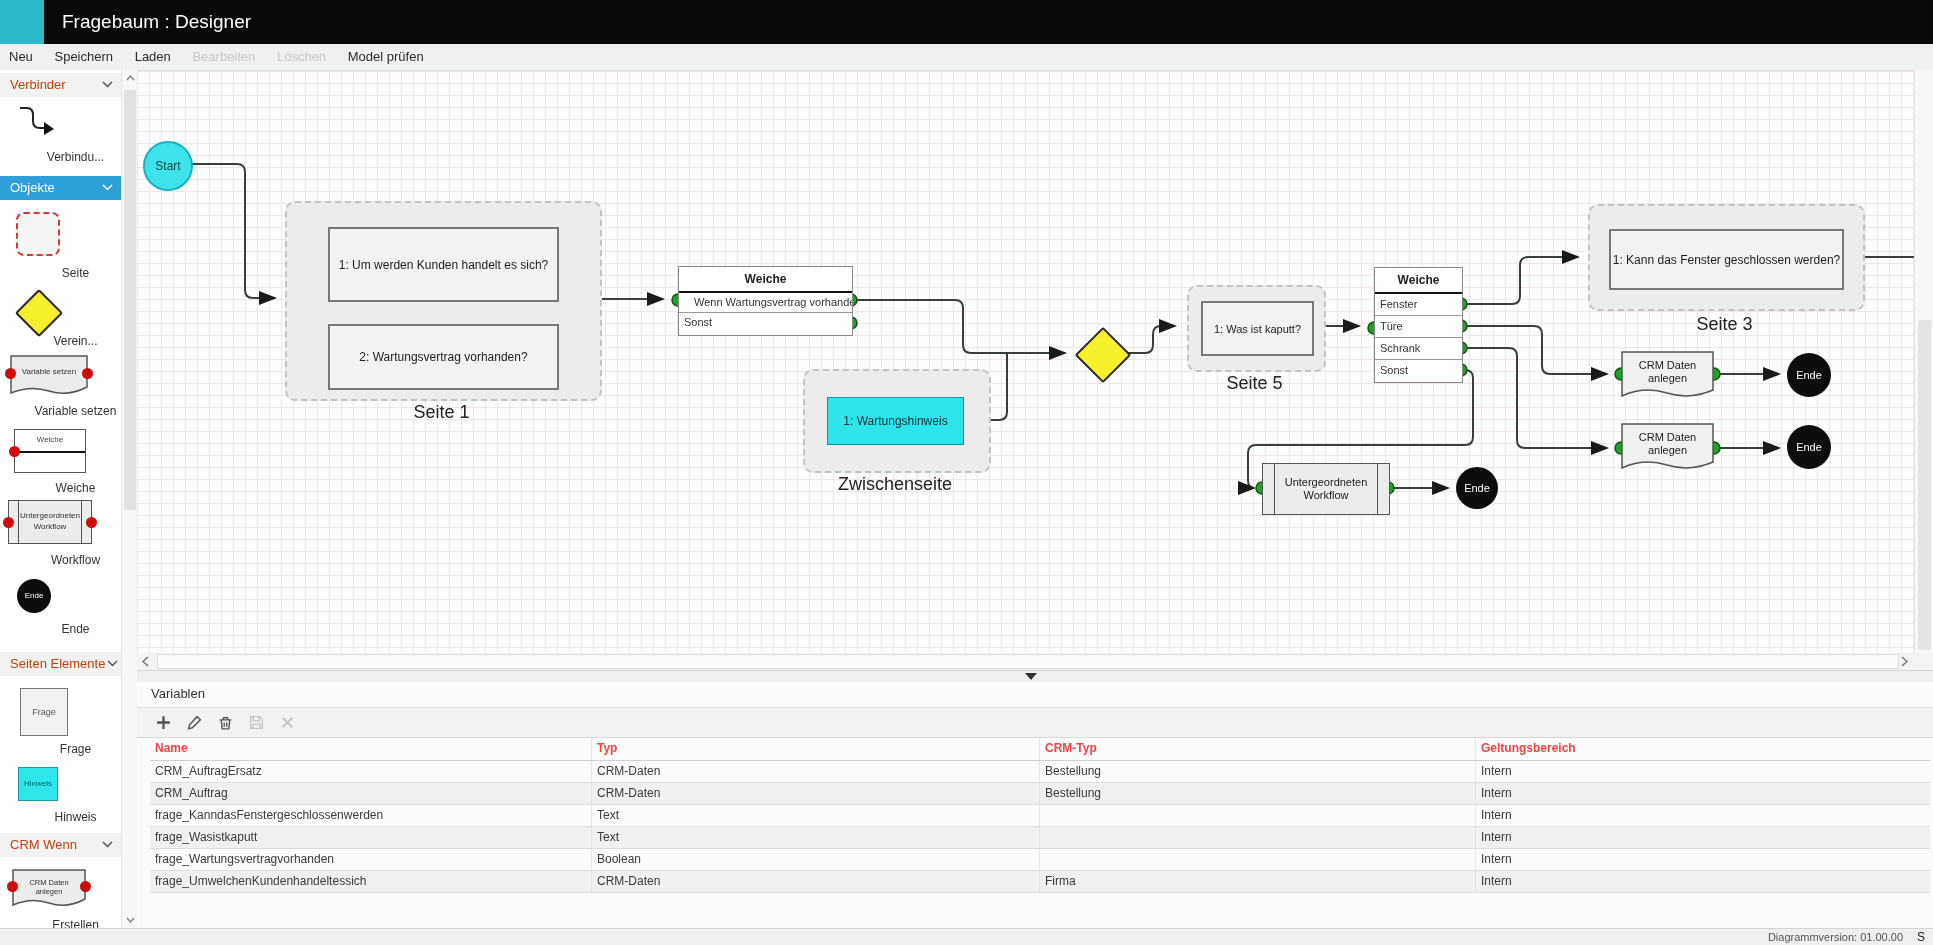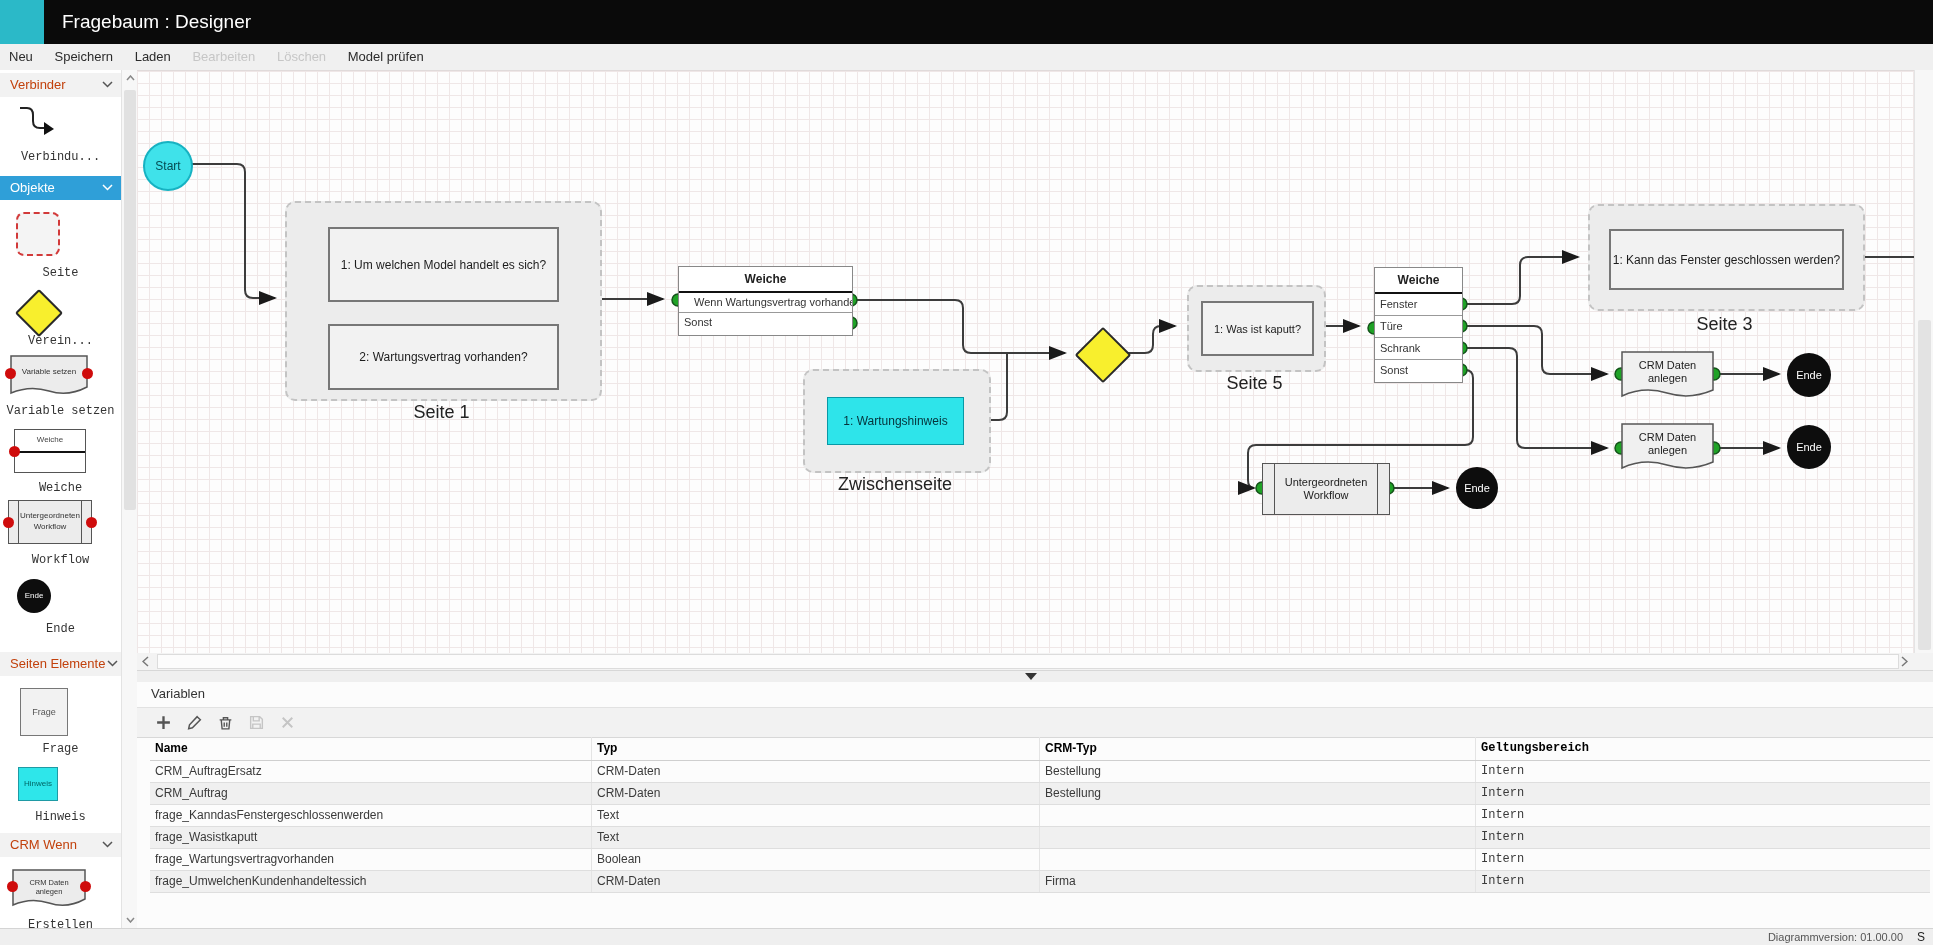--- a/index.html
+++ b/index.html
@@ -19,21 +19,21 @@
   .menubar .mitem{display:inline-block;padding:0 9px;line-height:25px;cursor:default;}
   .menubar .mitem.disabled{color:#c6c6c6;}
 
   
   .sidebar{left:0;top:70px;width:121px;height:858px;background:#fff;}
   .sb-head{left:0;width:121px;height:24px;background:#f2f2f2;color:#c2410c;
            font-size:13px;line-height:24px;}
   .sb-head .txt{position:absolute;left:10px;top:0;}
   .sb-head .chev{position:absolute;right:8px;top:8px;}
   .sb-head.blue{background:#2f9fd8;color:#fff;}
-  .sb-label{left:0;width:121px;text-align:center;font-size:12px;color:#333;font-family:Liberation Mono, monospace;}
+  .sb-label{left:15px;width:121px;text-align:center;font-size:12px;color:#333;}
   .dot{position:absolute;width:11px;height:11px;border-radius:50%;background:#cf0c0c;}
 
   .icon-seite{width:40px;height:40px;border:2px dashed #d23a3a;border-radius:8px;background:#f4f4f4;}
   .diamond{background:#f8ef2d;border:2px solid #2a2a2a;border-radius:2px;transform:rotate(45deg);}
   .icon-weiche{width:70px;height:42px;border:1px solid #555;background:#fff;}
   .icon-weiche .t{position:absolute;left:0;top:5px;width:100%;text-align:center;font-size:8px;color:#444;}
   .icon-weiche .line{position:absolute;left:0;top:21px;width:100%;height:2px;background:#111;}
   .icon-wf{width:82px;height:42px;border:1px solid #555;background:#ececec;}
   .icon-wf .bar{position:absolute;top:0;width:1px;height:100%;background:#555;}
   .icon-wf .t{position:absolute;left:10px;right:10px;top:9px;text-align:center;font-size:8px;color:#333;line-height:11px;}
@@ -85,24 +85,24 @@
 
   
   .varpanel{left:137px;top:682px;width:1796px;height:246px;background:#fcfcfc;}
   .vp-title{position:absolute;left:14px;top:4px;font-size:13px;color:#333;}
   .vp-toolbar{position:absolute;left:0;top:25px;width:100%;height:29px;background:#f2f2f2;
               border-top:1px solid #e2e2e2;border-bottom:1px solid #d8d8d8;}
   .tb-btn{position:absolute;top:6px;width:17px;height:17px;}
   .vtable{position:absolute;left:13px;top:55px;width:1780px;font-size:12px;color:#3a3a3a;}
   .vrow{position:relative;height:21px;line-height:21px;border-bottom:1px solid #dedede;}
   .vrow.alt{background:#f0f0f0;}
-  .vrow.headrow{height:23px;line-height:23px;font-weight:bold;color:#000000;border-bottom:1px solid #cfcfcf;}
+  .vrow.headrow{height:23px;line-height:23px;font-weight:bold;color:#ef4444;border-bottom:1px solid #cfcfcf;}
   .vcell{position:absolute;top:0;height:100%;padding-left:5px;overflow:hidden;white-space:nowrap;
          border-right:1px solid #e4e4e4;box-sizing:border-box;}
-  .c0{left:0;width:442px;} .c1{left:442px;width:448px;} .c2{left:890px;width:436px;} .c3{left:1326px;width:454px;border-right:none;font-family:Liberation Mono, monospace;}
+  .c0{left:0;width:442px;} .c1{left:442px;width:448px;} .c2{left:890px;width:436px;} .c3{left:1326px;width:454px;border-right:none;}
 
   
   .statusbar{left:0;top:928px;width:1933px;height:17px;background:#efefef;border-top:1px solid #d4d4d4;
              font-size:11px;color:#555;}
   .sb-ver{position:absolute;right:30px;top:2px;}
   .sb-s{position:absolute;right:8px;top:1px;font-size:12px;color:#222;}
 </style>
 </head>
 <body>
 
@@ -258,21 +258,21 @@
         <circle cx="1484" cy="377" r="6"></circle>
         <circle cx="1577" cy="377" r="6"></circle>
         <circle cx="1125" cy="417" r="6"></circle>
         <circle cx="1251" cy="417" r="6"></circle>
       </g>
     </svg>
 
     <div class="abs start-node" style="left:6px;top:70px;">Start</div>
 
     <div class="abs page-container" style="left:148px;top:130px;width:313px;height:196px;"></div>
-    <div class="abs q-rect" style="left:191px;top:156px;width:227px;height:71px;">1: Um welchen Model handelt es sich?</div>
+    <div class="abs q-rect" style="left:191px;top:156px;width:227px;height:71px;">1: Um werden Kunden handelt es sich?</div>
     <div class="abs q-rect" style="left:191px;top:253px;width:227px;height:62px;">2: Wartungsvertrag vorhanden?</div>
     <div class="abs page-label" style="left:148px;top:331px;width:313px;">Seite 1</div>
 
     <div class="abs weiche" style="left:541px;top:195px;width:173px;height:68px;">
       <div class="hd" style="height:24px;line-height:24px;">Weiche</div>
       <div class="row" style="height:19px;line-height:19px;padding-left:15px;">Wenn Wartungsvertrag vorhanden</div>
       <div class="row" style="height:19px;line-height:19px;">Sonst</div>
     </div>
 
     <div class="abs page-container" style="left:666px;top:298px;width:184px;height:100px;"></div>

